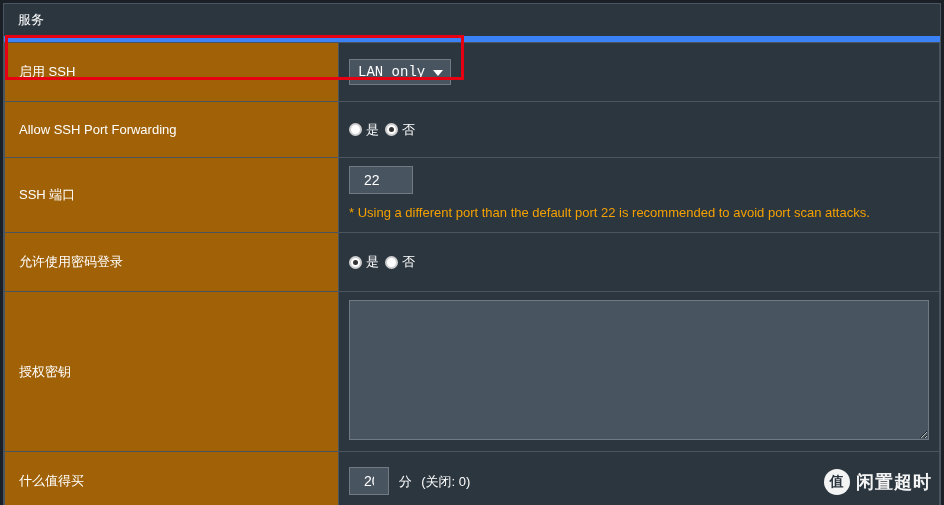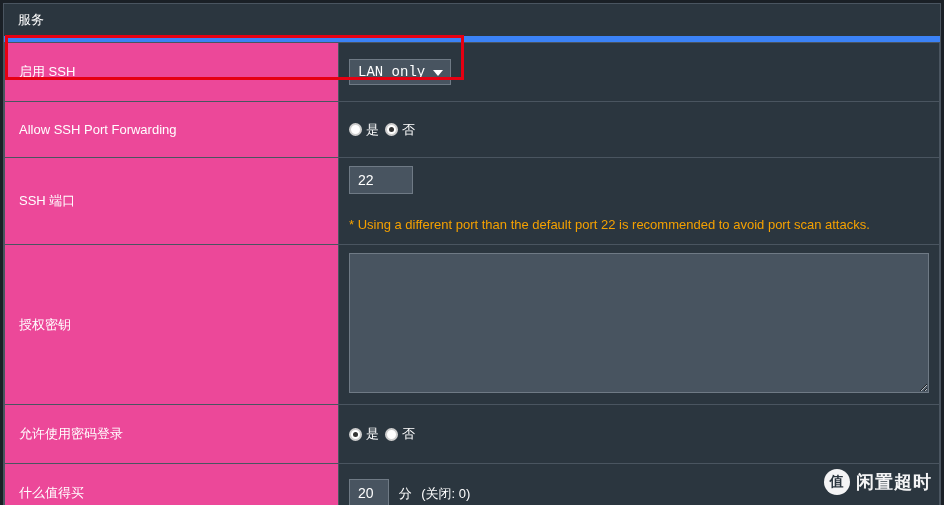--- a/index.html
+++ b/index.html
@@ -26,21 +26,21 @@
     }
     td {
       border: 1px solid #4a5560;
       padding: 0;
       vertical-align: middle;
     }
     td.label-cell {
       width: 340px;
       padding: 20px 14px;
       color: #fff;
-      background: #ec4899;
+      background: #a16207;
     }
     td.value-cell {
       background: #2b363f;
       padding: 8px 10px;
     }
     select.styled {
       background: #485460;
       color: #fff;
       border: 1px solid #6f7a85;
       padding: 4px 24px 4px 8px;
@@ -90,37 +90,37 @@
       content: "";
       position: absolute;
       top: 2px; left: 2px; right: 2px; bottom: 2px;
       border-radius: 50%;
       background: #333;
     }
     input.text-in {
       background: #485460;
       color: #fff;
       border: 1px solid #6f7a85;
-      padding: 5px 8px;
+      padding: 5px 14px;
       font-size: 14px;
       width: 64px;
     }
     textarea.ta {
       background: #485460;
       color: #fff;
       border: 1px solid #6f7a85;
       width: 580px;
       height: 140px;
       resize: both;
       font-family: inherit;
     }
     .hint {
       color: #f5a100;
       font-size: 13px;
-      margin-top: 20px;
+      margin-top: 8px;
       max-width: 580px;
       line-height: 1.7;
     }
     .unit { color: #fff; margin: 0 6px; }
     .close-note { color: #ffffff; }
     .watermark {
       position: fixed;
       right: 12px;
       bottom: 10px;
       display: flex;
@@ -190,38 +190,38 @@
       </td>
     </tr>
     <tr>
       <td class="label-cell">SSH 端口</td>
       <td class="value-cell">
         <input class="text-in" type="text" value="22" style="">
         <div class="hint">* Using a different port than the default port 22 is recommended to avoid port scan attacks.</div>
       </td>
     </tr>
     <tr>
-      <td class="label-cell">授权密钥</td>
-      <td class="value-cell">
-        <textarea class="ta" style=""></textarea>
-      </td>
-    </tr>
-    <tr>
       <td class="label-cell">允许使用密码登录</td>
       <td class="value-cell">
         <div class="radio-group">
           <label class="radio-item">
             <span class="radio-dot selected"></span>
             <span>是</span>
           </label>
           <label class="radio-item">
             <span class="radio-dot"></span>
             <span>否</span>
           </label>
         </div>
+      </td>
+    </tr>
+    <tr>
+      <td class="label-cell">授权密钥</td>
+      <td class="value-cell">
+        <textarea class="ta" style=""></textarea>
       </td>
     </tr>
     <tr>
       <td class="label-cell">什么值得买</td>
       <td class="value-cell">
         <input class="text-in" style="width: 40px;" type="text" value="20">
         <span class="unit">分</span>
         <span class="close-note">(关闭: 0)</span>
       </td>
     </tr>

